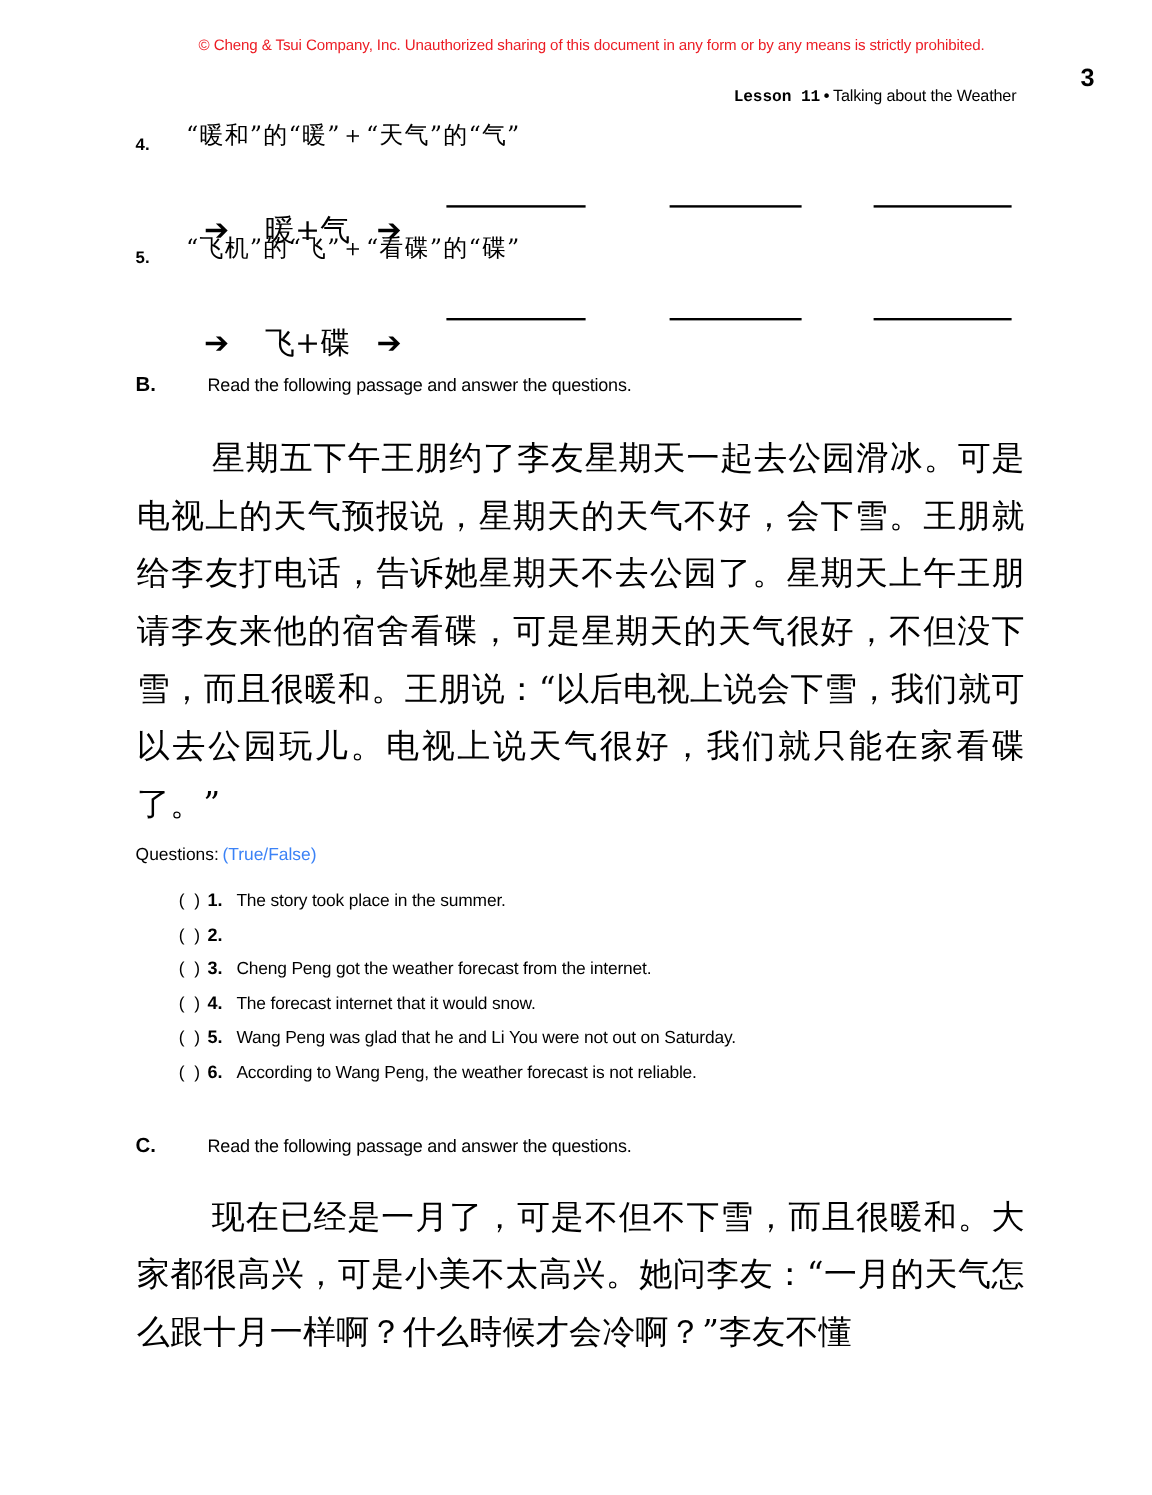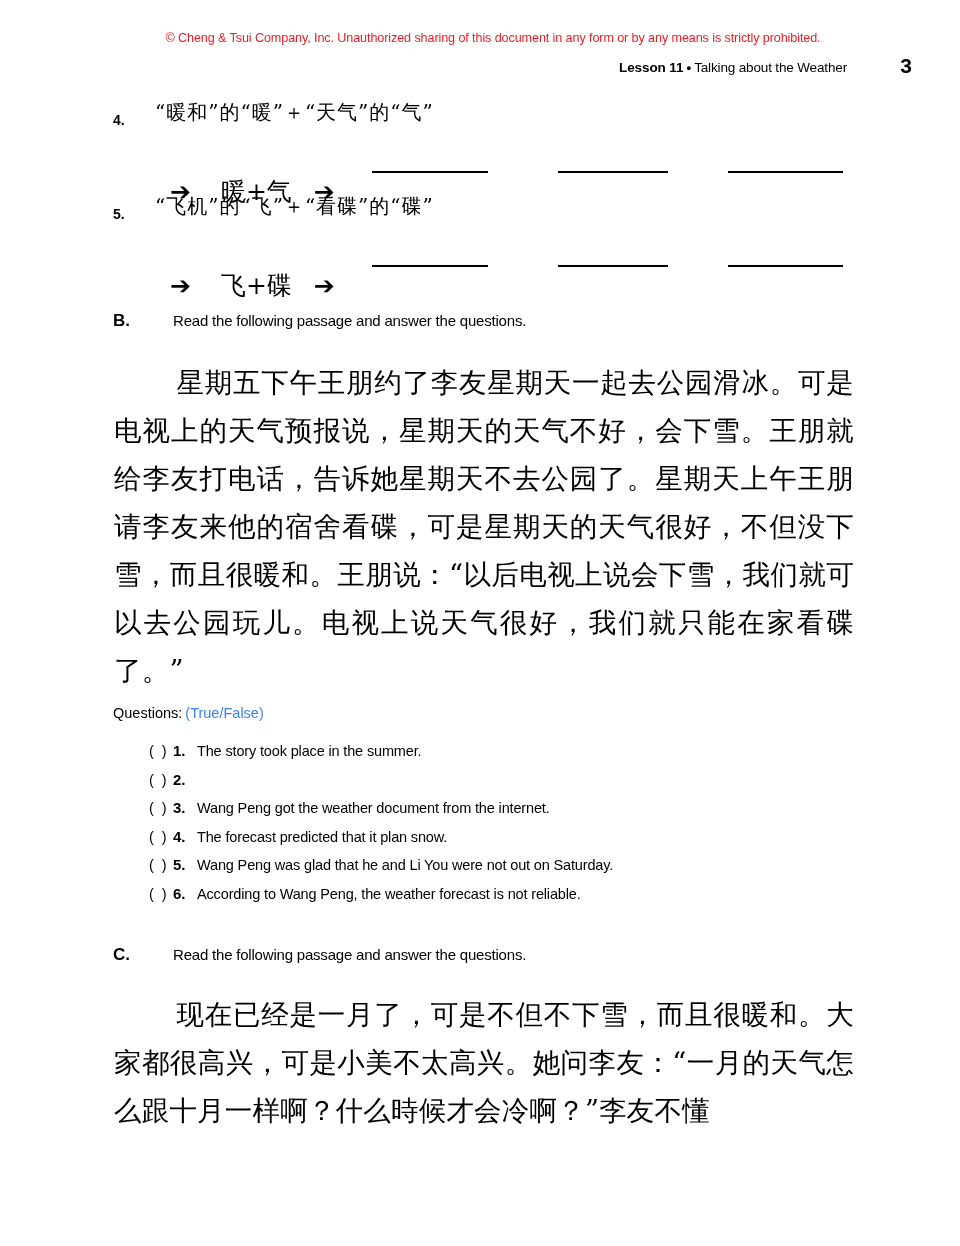--- a/index.html
+++ b/index.html
@@ -44,27 +44,29 @@
     width: 734px;
     display: flex;
     align-items: baseline;
     justify-content: flex-end;
     font-size: 13.5px;
     white-space: nowrap;
   }
   .runhead .lesson {
     font-weight: bold;
     letter-spacing: -0.1px;
+    font-family: Liberation Mono, monospace;
   }
   .runhead .dot {
     margin: 0 3px;
     font-weight: bold;
   }
   .runhead .topic {
     letter-spacing: -0.15px;
+    margin-top: 12px;
   }
   .pagenum {
     position: absolute;
     top: 54px;
     right: 48px;
     font-size: 21px;
     font-weight: bold;
   }
 
   
@@ -241,26 +243,26 @@
       <span class="tf-n">1.</span>
       <span class="tf-text">The story took place in the summer.</span>
     </div>
     <div class="tf-row">
       <span class="tf-paren">(  )</span>
       <span class="tf-n">2.</span>
     </div>
     <div class="tf-row">
       <span class="tf-paren">(  )</span>
       <span class="tf-n">3.</span>
-      <span class="tf-text">Wang Peng got the weather document from the internet.</span>
+      <span class="tf-text">Cheng Peng got the weather forecast from the internet.</span>
     </div>
     <div class="tf-row">
       <span class="tf-paren">(  )</span>
       <span class="tf-n">4.</span>
-      <span class="tf-text">The forecast predicted that it plan snow.</span>
+      <span class="tf-text">The forecast internet that it would snow.</span>
     </div>
     <div class="tf-row">
       <span class="tf-paren">(  )</span>
       <span class="tf-n">5.</span>
       <span class="tf-text">Wang Peng was glad that he and Li You were not out on Saturday.</span>
     </div>
     <div class="tf-row">
       <span class="tf-paren">(  )</span>
       <span class="tf-n">6.</span>
       <span class="tf-text">According to Wang Peng, the weather forecast is not reliable.</span>

